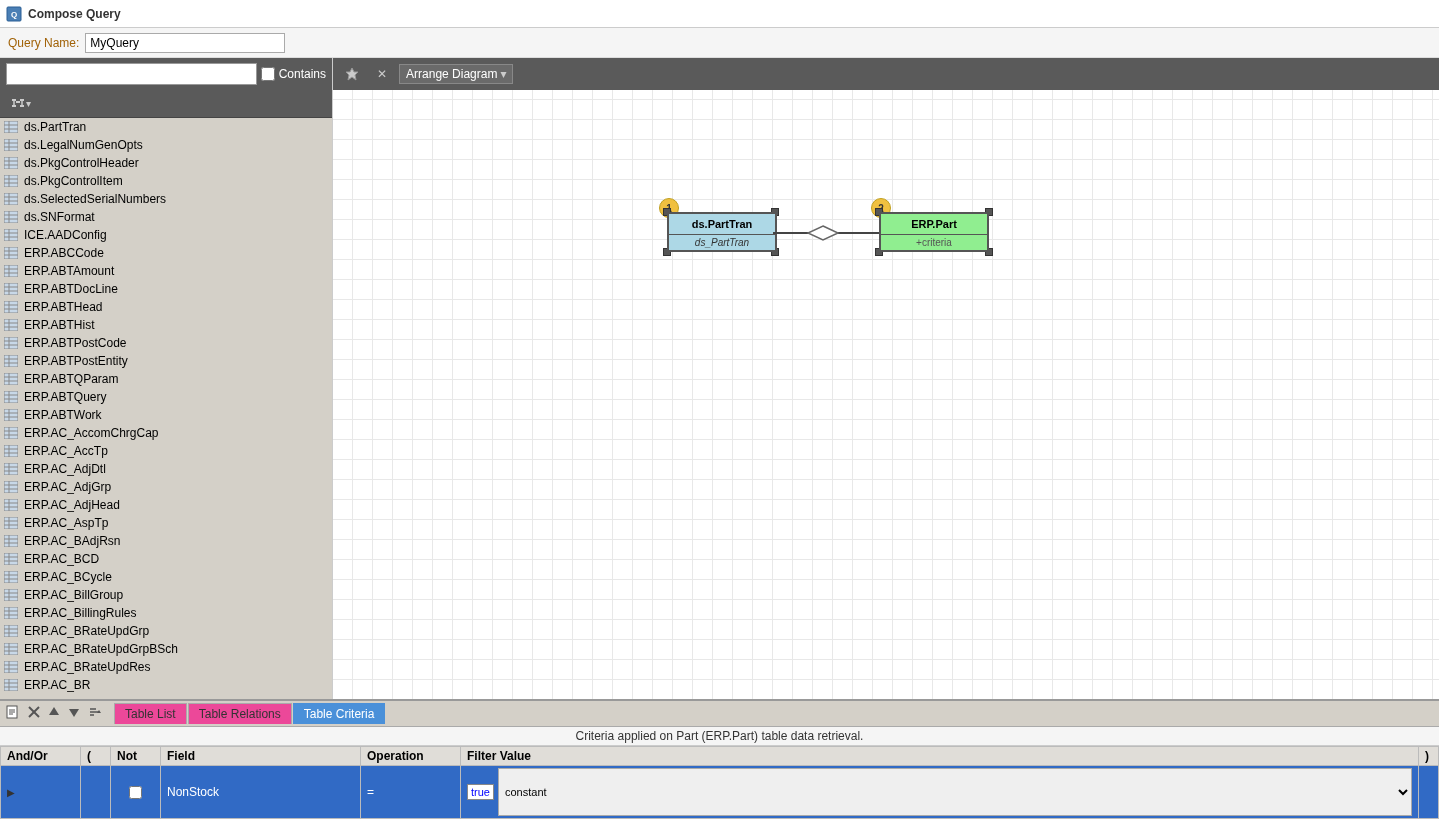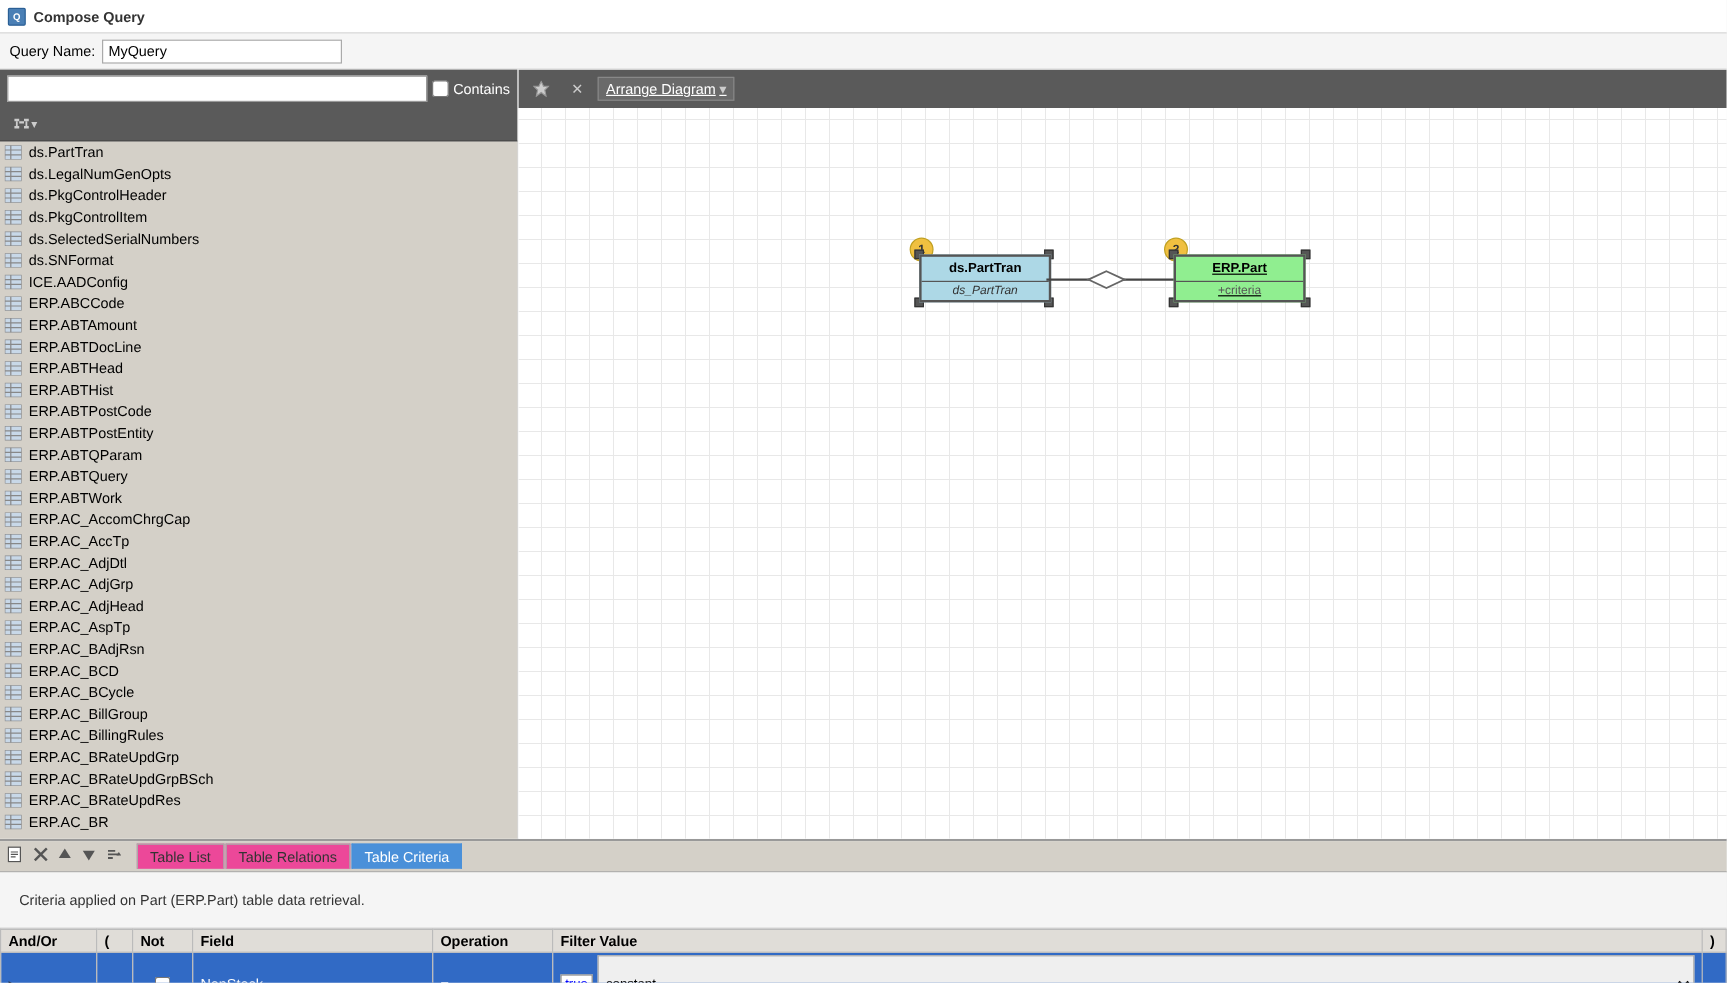--- a/index.html
+++ b/index.html
@@ -11,30 +11,30 @@
       padding: 2px 6px; height: 28px;
     }
     .title-bar-icon { width: 16px; height: 16px; margin-right: 6px; }
     .title-bar-text { font-size: 12px; font-weight: 600; color: #333; }
 
     
     .query-name-row {
       display: flex; align-items: center; background: #f5f5f5; border-bottom: 1px solid #ddd;
       padding: 4px 8px; height: 30px;
     }
-    .query-name-label { font-size: 12px; color: #000000; margin-right: 6px; }
+    .query-name-label { font-size: 12px; color: #a16207; margin-right: 6px; }
     .query-name-input {
       border: 1px solid #aaa; padding: 2px 4px; font-size: 12px; width: 200px; background: #fff;
     }
 
     
     .main-area { display: flex; height: calc(819px - 28px - 30px - 120px); }
 
     
-    .left-panel { width: 432px; display: flex; flex-direction: column; border-right: 1px solid #ccc; background: #fff; }
+    .left-panel { width: 333px; display: flex; flex-direction: column; border-right: 1px solid #ccc; background: #fff; }
 
     .search-bar {
       display: flex; align-items: center; background: #5a5a5a; padding: 4px 6px; gap: 4px; height: 32px;
     }
     .search-input {
       flex: 1; border: 1px solid #999; padding: 2px 4px; font-size: 12px; background: #fff; height: 22px;
     }
     .search-checkbox { width: 14px; height: 14px; }
     .search-contains { color: #fff; font-size: 12px; }
 
@@ -57,21 +57,21 @@
     
     .right-panel { flex: 1; background: #fff; overflow: hidden; position: relative; }
 
     .diagram-toolbar {
       display: flex; align-items: center; background: #5a5a5a; padding: 2px 6px; gap: 6px; height: 32px;
     }
     .diagram-btn {
       background: none; border: none; cursor: pointer; color: #fff; padding: 2px 6px; font-size: 12px;
       display: flex; align-items: center; gap: 3px;
     }
-    .arrange-btn { background: #6a6a6a; border: 1px solid #888; text-decoration: underline; }
+    .arrange-btn { background: #6a6a6a; border: 1px solid #888; }
 
     .diagram-canvas {
       width: 100%; height: calc(100% - 32px);
       background-color: #fff;
       background-image: repeating-linear-gradient(0deg, transparent, transparent 19px, #e8e8e8 19px, #e8e8e8 20px),
                         repeating-linear-gradient(90deg, transparent, transparent 19px, #e8e8e8 19px, #e8e8e8 20px);
       position: relative; overflow: hidden;
     }
 
     
@@ -110,21 +110,21 @@
       background: none; border: none; cursor: pointer; padding: 2px; font-size: 12px; color: #333;
     }
 
     .tab-btn {
       padding: 3px 10px; border: 1px solid #aaa; background: #ec4899; cursor: pointer;
       font-size: 12px; color: #333; margin-right: 1px; border-bottom: none;
     }
     .tab-btn.active { background: #4a90d9; color: #fff; border-color: #4a90d9; }
 
     .criteria-info {
-      font-size: 12px; color: #333; padding: 16px;
+      text-align: center; font-size: 12px; color: #333; padding: 2px;
       border-bottom: 1px solid #ccc; background: #f5f5f5;
     }
 
     
     .criteria-table { width: 100%; border-collapse: collapse; font-size: 12px; }
     .criteria-table th {
       background: #e0ddd8; border: 1px solid #bbb; padding: 2px 6px; text-align: left; font-weight: 600;
     }
     .criteria-table td {
       border: 1px solid #bbb; padding: 2px 6px; height: 20px;
@@ -583,21 +583,21 @@
         <div class="node-badge">
           <span>2</span>
         </div>
       </div>
 
       <div style="position:absolute; left:542px; top:118px; width:8px; height:8px; background:#555; border:1px solid #333;"></div>
       <div style="position:absolute; left:652px; top:118px; width:8px; height:8px; background:#555; border:1px solid #333;"></div>
       <div style="position:absolute; left:542px; top:158px; width:8px; height:8px; background:#555; border:1px solid #333;"></div>
       <div style="position:absolute; left:652px; top:158px; width:8px; height:8px; background:#555; border:1px solid #333;"></div>
 
-      <div class="node node-erp-part" style="left:546px; top:122px; width:110px;text-decoration:underline;">
+      <div class="node node-erp-part" style="left:546px; top:122px; width:110px;">
         <div class="node-header">ERP.Part</div>
         <div class="node-subtext" style="color:#555; font-style:normal; font-size:10px;">+criteria</div>
       </div>
     </div>
   </div>
 </div>
 
 <div class="bottom-panel">
 
   <div class="bottom-tabs">

